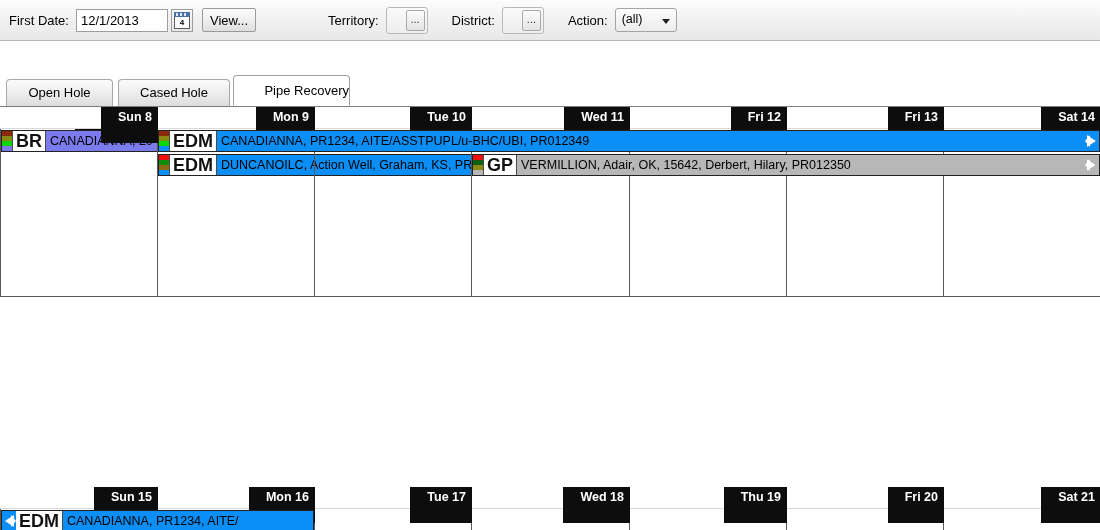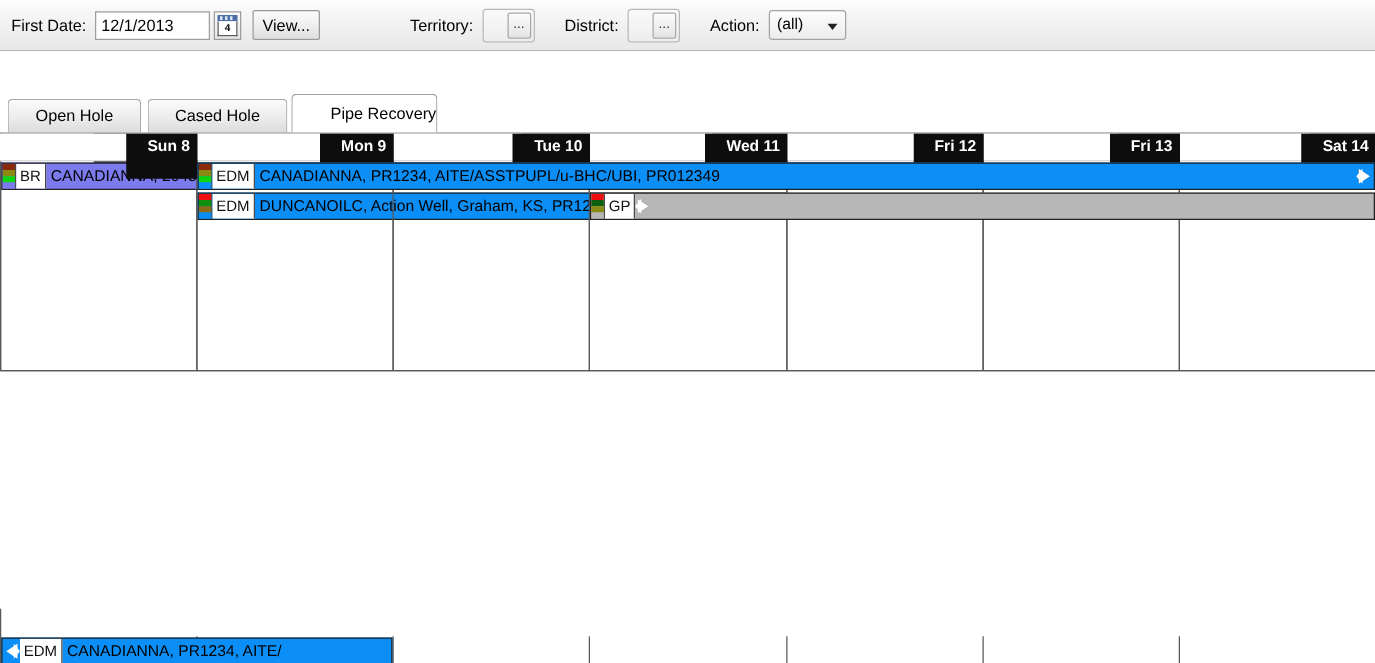--- a/index.html
+++ b/index.html
@@ -162,21 +162,21 @@
   .bar .swatch {
     flex: 0 0 11px; width: 11px;
     display: flex; flex-direction: column;
     border-right: 1px solid #4a4a4a;
   }
   .bar .swatch span { display: block; flex: 1 1 auto; }
   .bar .code {
     flex: 0 0 auto;
     background: #ffffff;
     color: #111;
-    font-size: 12px; font-weight: normal;
+    font-size: 18px; font-weight: bold;
     line-height: 20px;
     padding: 0 3px;
     border-right: 1px solid #4a4a4a;
     white-space: nowrap;
   }
   .bar .txt {
     flex: 1 1 auto;
     font-size: 12.5px;
     line-height: 20px;
     padding-left: 4px;
@@ -336,32 +336,42 @@
         <div class="cont right"></div>
       </div>
       <div class="bar" style="left: 472px; width: 628px; top: 47px; background: rgb(183, 183, 183);">
         <div class="swatch">
           <span style="background: rgb(240, 15, 15);"></span>
           <span style="background: rgb(13, 95, 13);"></span>
           <span style="background: rgb(138, 138, 18);"></span>
           <span style="background: rgb(183, 183, 183);"></span>
         </div>
         <div class="code">GP</div>
+        <div class="txt">VERMILLION, Adair, OK, 15642, Derbert, Hilary, PR012350</div>
         <div class="cont right"></div>
       </div>
     </div>
   <div class="week" id="week-2">
       <div class="daygrid">
         <div class="wk-left-edge"></div>
         <div class="vline" style="left: 157px;"></div>
         <div class="vline" style="left: 314px;"></div>
         <div class="vline" style="left: 471px;"></div>
         <div class="vline" style="left: 629px;"></div>
         <div class="vline" style="left: 786px;"></div>
         <div class="vline" style="left: 943px;"></div>
       </div>
+      <div class="hdr-band">
+        <div class="daylabel" style="right: 942px;">Sun 15</div>
+        <div class="daylabel" style="right: 785px;">Mon 16</div>
+        <div class="daylabel" style="right: 628px;">Tue 17</div>
+        <div class="daylabel" style="right: 470px;">Wed 18</div>
+        <div class="daylabel" style="right: 313px;">Thu 19</div>
+        <div class="daylabel" style="right: 156px;">Fri 20</div>
+        <div class="daylabel" style="right: -1px;">Sat 21</div>
+      </div>
       <div class="bar" style="left: 1px; width: 313px; top: 23px; background: rgb(11, 142, 245);">
         <div class="cont left"></div>
         <div class="code">EDM</div>
         <div class="txt">CANADIANNA, PR1234, AITE/</div>
       </div>
     </div>
 </div>
 
 </body></html>

